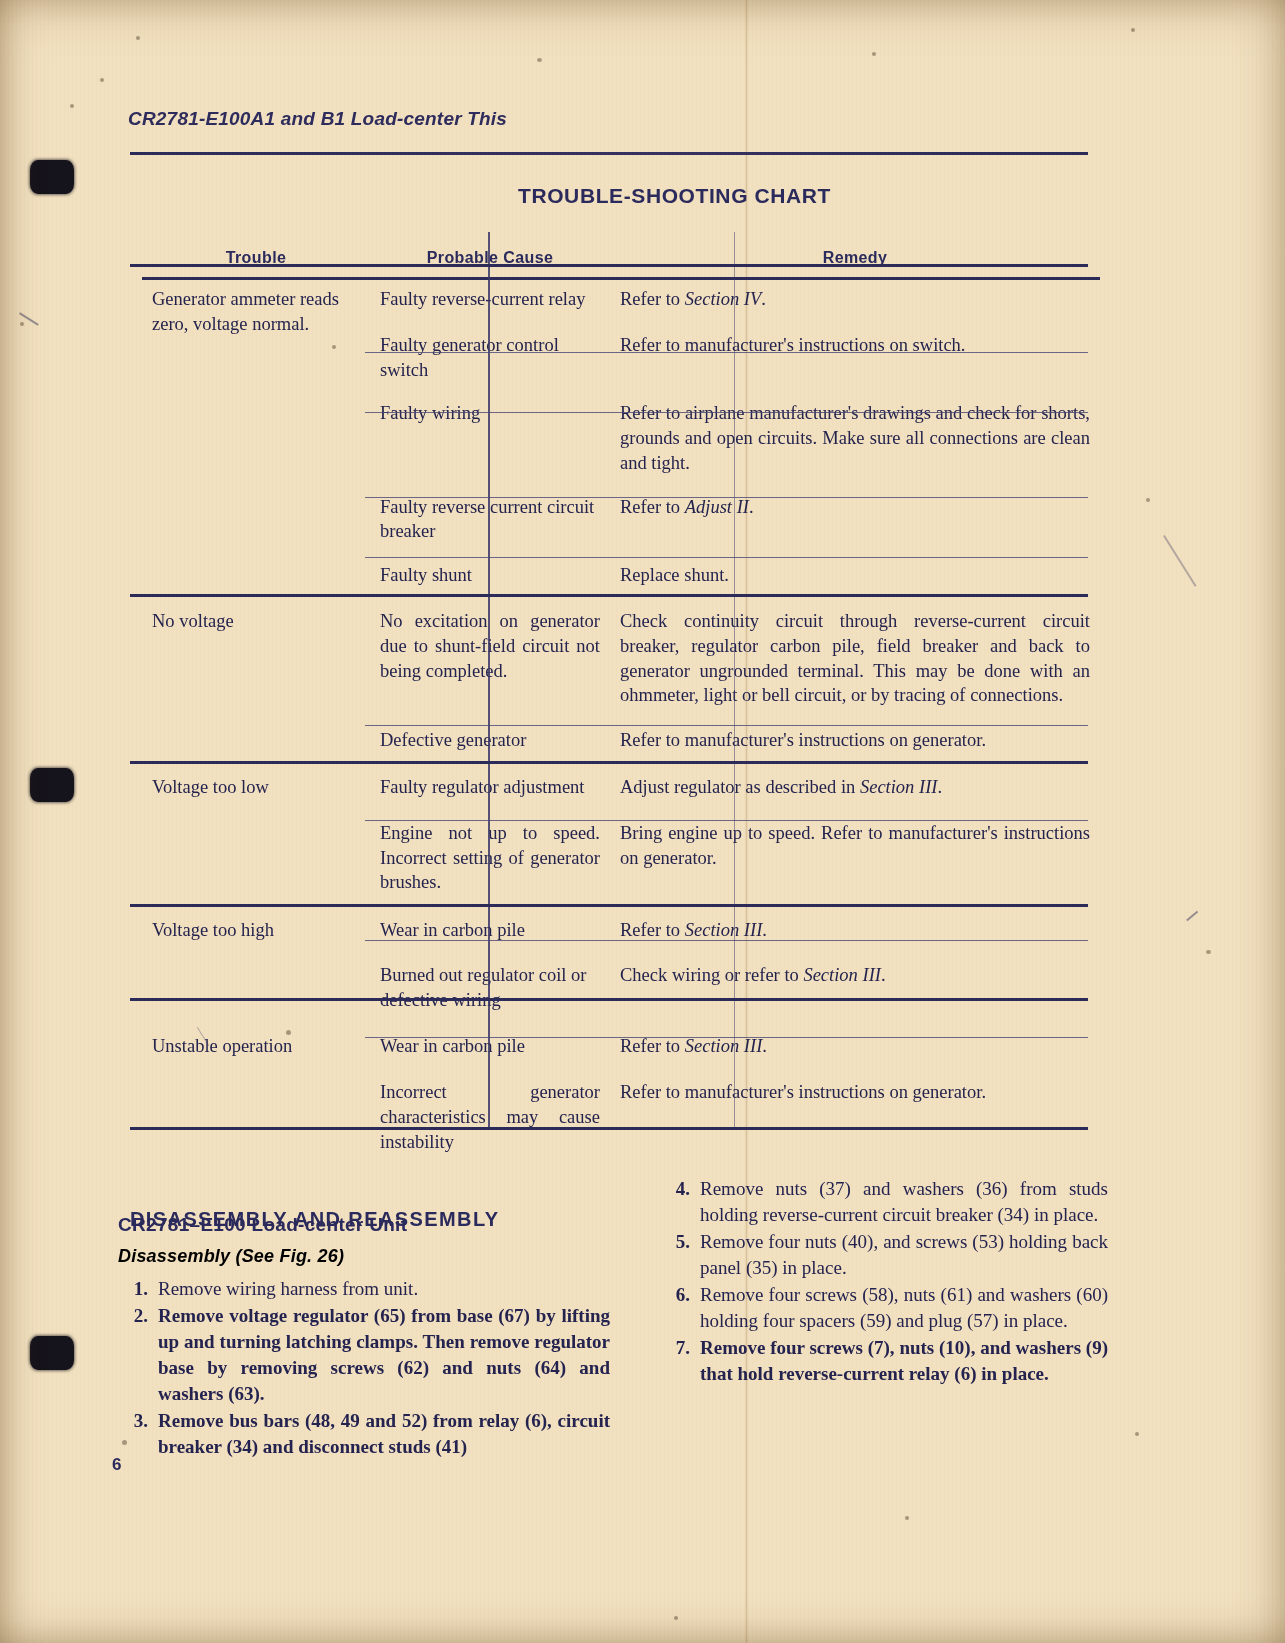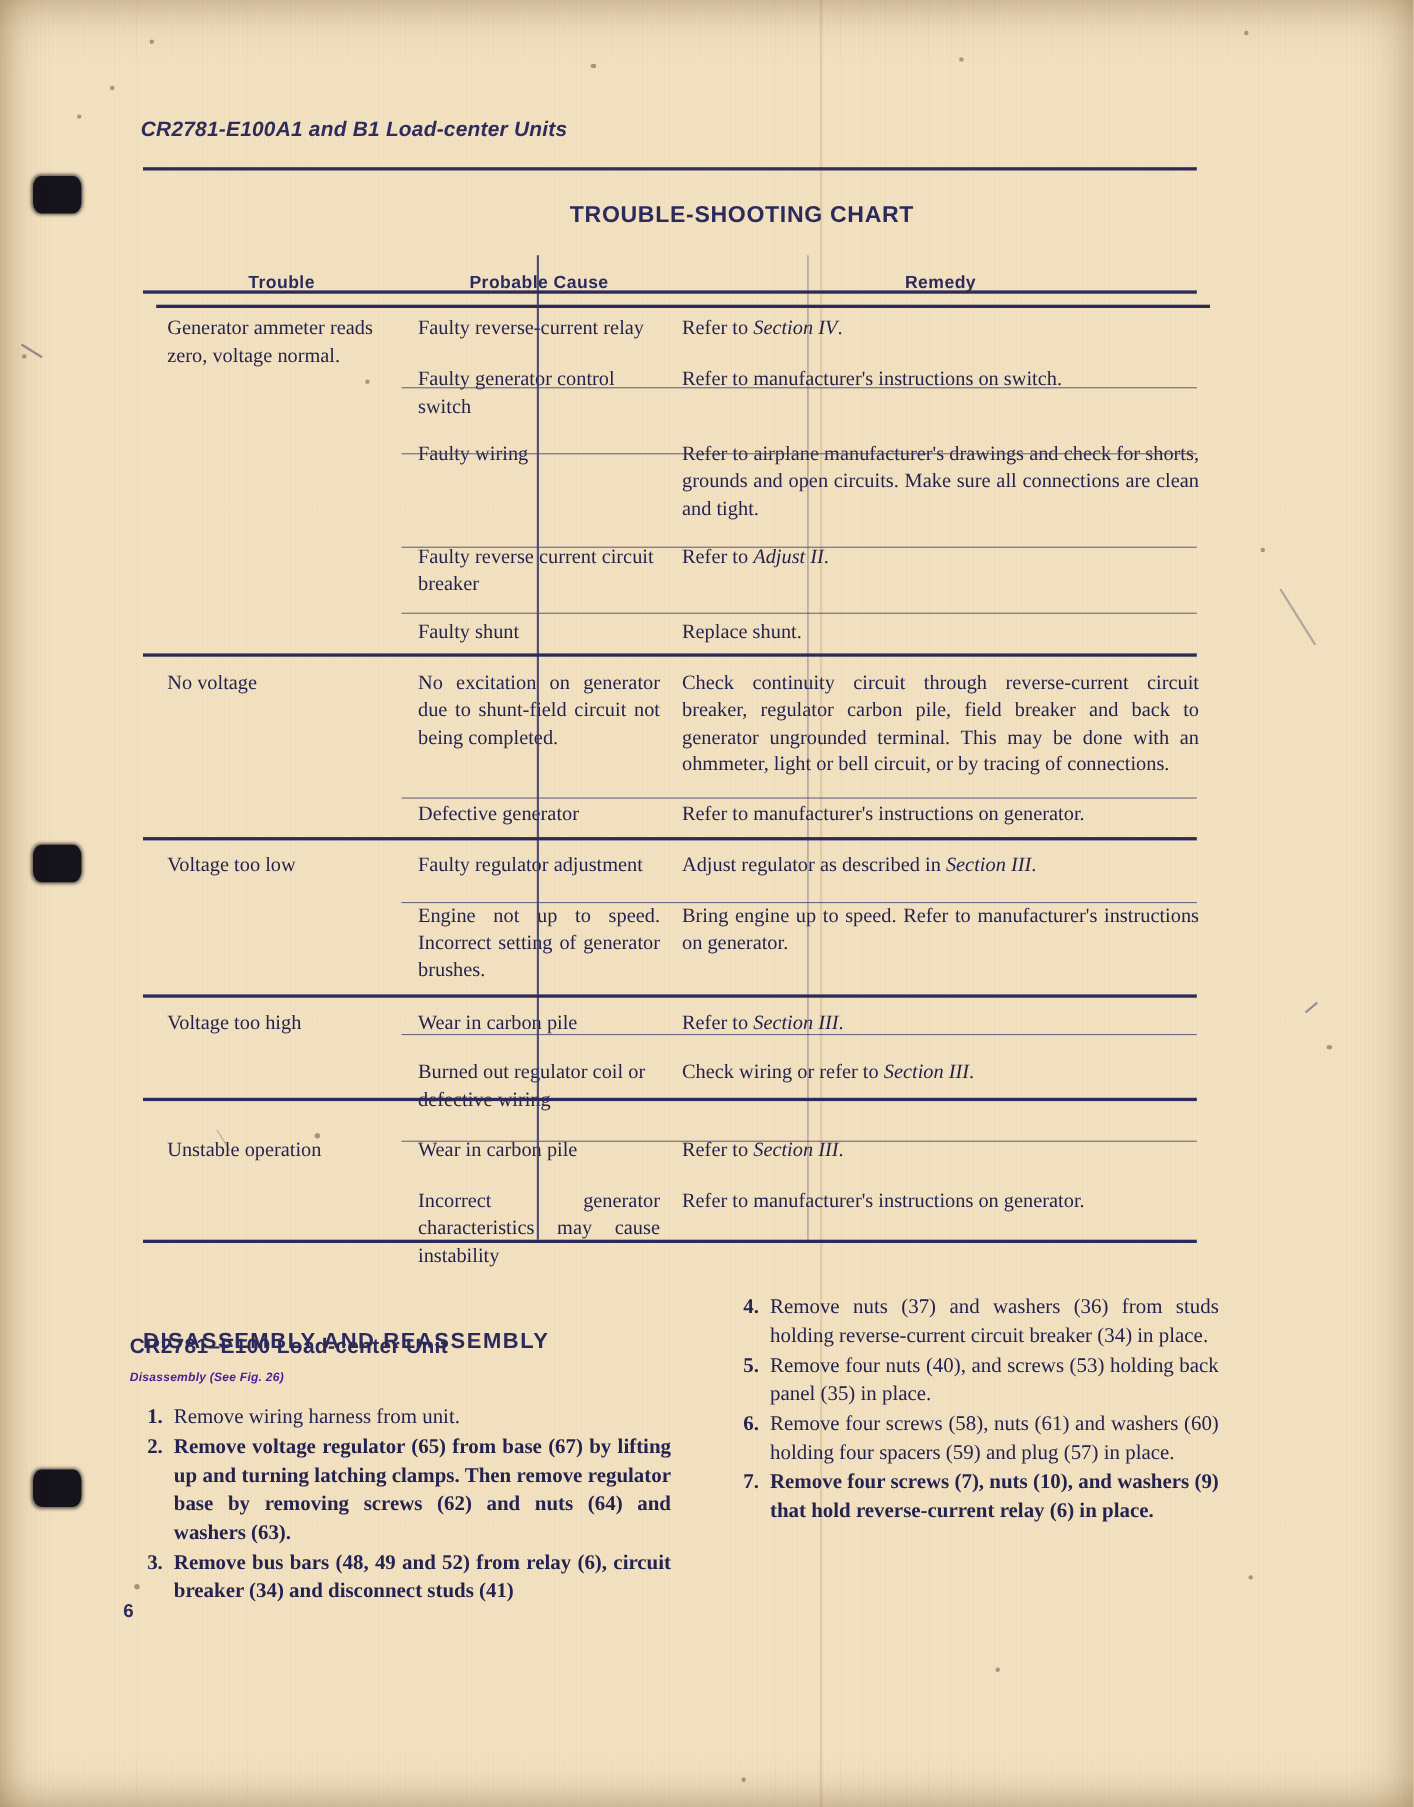--- a/index.html
+++ b/index.html
@@ -135,22 +135,22 @@
   }
   .sub-title{
     position:absolute;left:118px;top:1214px;
     font-family:"Liberation Sans",sans-serif;
     font-weight:700;font-size:19px;letter-spacing:.3px;
     color:#2b2a5c;
   }
   .sub-title2{
     position:absolute;left:118px;top:1246px;
     font-family:"Liberation Sans",sans-serif;
-    font-weight:700;font-style:italic;font-size:11px;letter-spacing:.2px;
-    color:#4c1d95;
+    font-weight:700;font-style:italic;font-size:18px;letter-spacing:.2px;
+    color:#000000;
   }
 
   .col-left{
     position:absolute;left:118px;top:1276px;width:492px;
   }
   .col-right{
     position:absolute;left:660px;top:1176px;width:448px;
   }
   .li{
     display:flex;
@@ -200,21 +200,21 @@
   <div class="speck" style="left:332px;top:345px;width:4px;height:4px;"></div>
   <div class="speck" style="left:1146px;top:498px;width:4px;height:4px;"></div>
   <div class="speck" style="left:286px;top:1030px;width:5px;height:5px;"></div>
   <div class="speck" style="left:122px;top:1440px;width:5px;height:5px;"></div>
   <div class="speck" style="left:905px;top:1516px;width:4px;height:4px;"></div>
   <div class="speck" style="left:674px;top:1616px;width:4px;height:4px;"></div>
   <div class="speck" style="left:1135px;top:1432px;width:4px;height:4px;"></div>
   <div class="speck" style="left:1206px;top:950px;width:5px;height:4px;"></div>
   <div class="speck" style="left:20px;top:322px;width:4px;height:4px;"></div>
 
-  <div class="running-head">CR2781-E100A1 and B1 Load-center Units</div>
+  <div class="running-head">CR2781-E100A1 and B1 Load-center This</div>
   <div class="rule rule-head"></div>
 
   <div class="chart-title"><span>TROUBLE-SHOOTING CHART</span></div>
 
   <div style="position:absolute;left:142px;top:222px;width:958px;margin-top:19px;">
     <table class="tbl" style="position:static;left:auto;top:auto;">
       <colgroup>
           <col class="c1">
           <col class="c2">
           <col class="c3">

